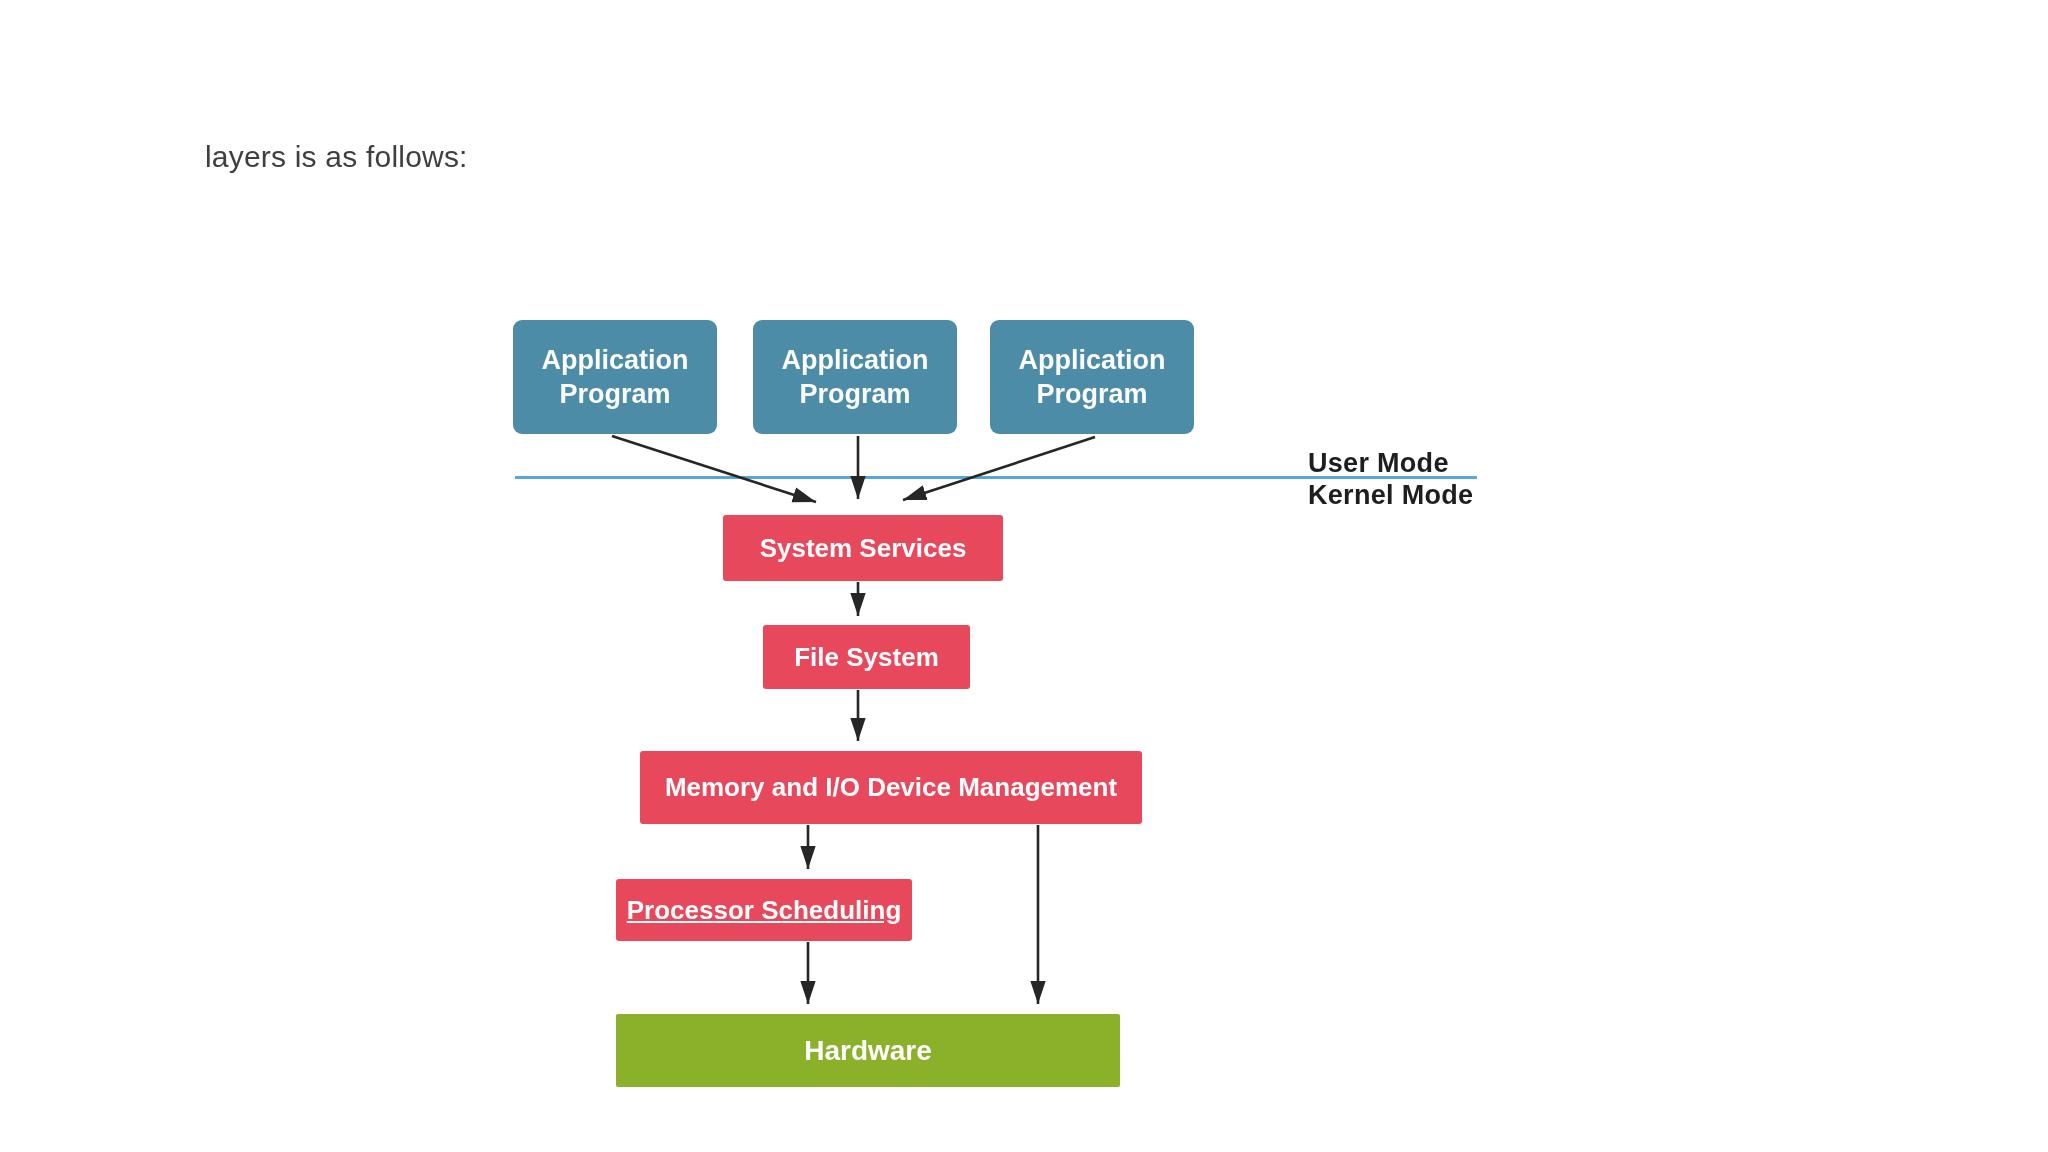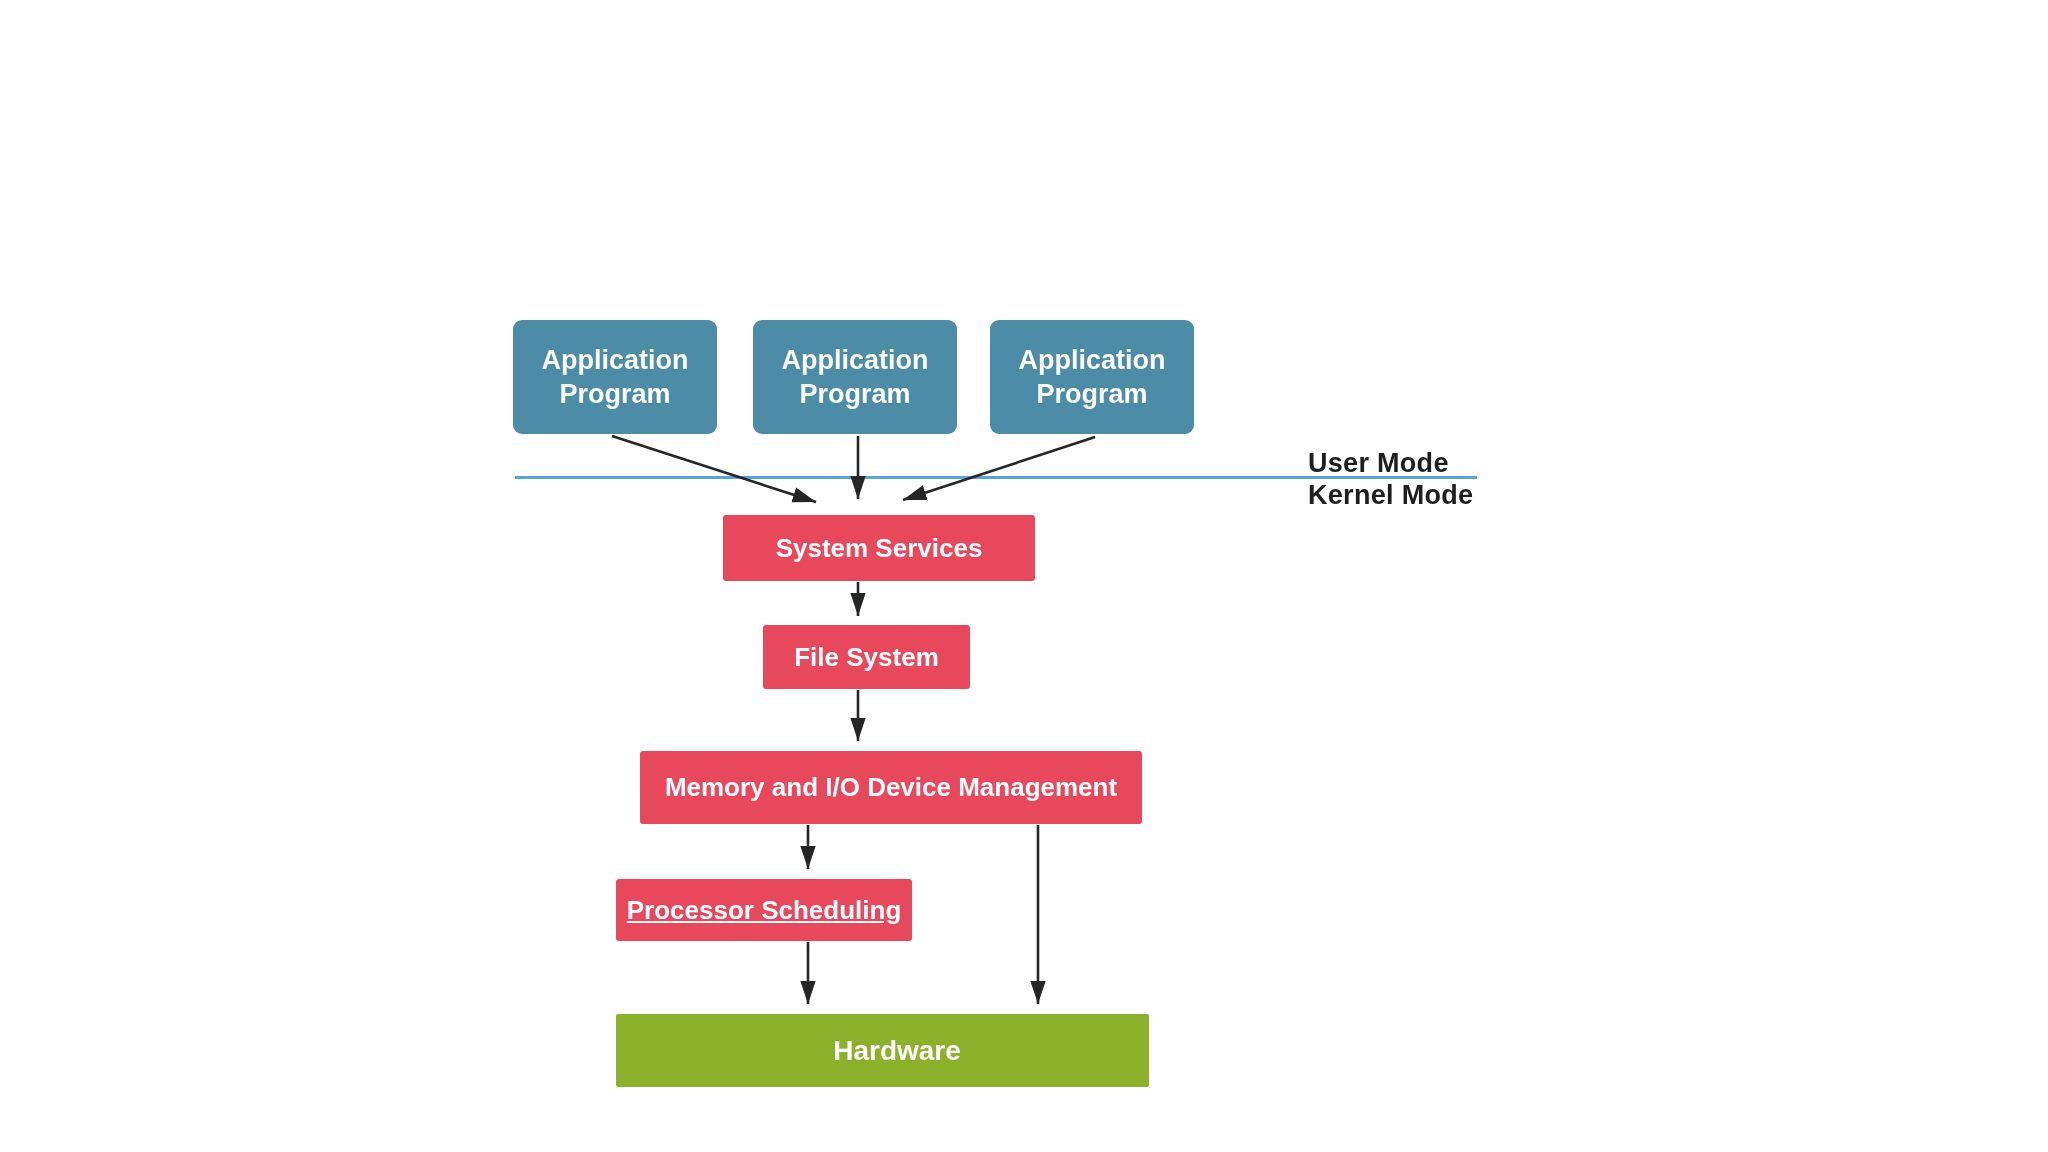--- a/index.html
+++ b/index.html
@@ -28,46 +28,47 @@
   .dbox{
     position:absolute;display:flex;align-items:center;justify-content:center;
     text-align:center;color:var(--box-text);font-weight:700;
   }
   .app-box{
     background:var(--app-box);width:204px;height:114px;top:320px;
     border-radius:9px;font-size:27px;line-height:34px;padding:0 4px;box-sizing:border-box;
   }
   .app-1{left:513px;} .app-2{left:753px;} .app-3{left:990px;}
   .kernel{background:var(--kernel-box);border-radius:3px;font-size:26px;}
-  .system-services{left:723px;top:515px;width:312px;height:66px;}
+  .system-services{left:723px;top:515px;width:280px;height:66px;}
   .file-system{left:763px;top:625px;width:207px;height:64px;}
   .memory-io{left:616px;top:751px;width:502px;height:73px;margin-left:24px;}
   .proc-sched{left:616px;top:879px;width:296px;height:62px;text-decoration:underline;}
   .hardware{
     background:var(--hardware-box);left:616px;top:1014px;width:504px;height:73px;
-    font-size:28px;border-radius:2px;padding-left:29px;
+    font-size:28px;border-radius:2px;
   }
   .mode-line{
     position:absolute;left:515px;top:476px;width:962px;height:3px;
     background:var(--mode-line);
   }
   .mode-label{
     position:absolute;left:1308px;color:var(--mode-text);
     font-size:27px;font-weight:700;letter-spacing:0.3px;
   }
   .user-mode{top:416px;margin-top:32px;}
   .kernel-mode{top:472px;margin-top:8px;}
   .arrow-layer{position:absolute;left:0;top:0;pointer-events:none;}
   .arrow-layer line{stroke:var(--arrow);stroke-width:2.6;}
   .arrow-layer .ah{fill:var(--arrow);}
 </style>
 </head>
 <body>
 
 <div class="paragraph">
+  <div>layers is as follows:</div>
 </div>
 
 <div class="diagram">
 
   <div class="dbox app-box app-1">
     <span>Application Program</span>
   </div>
   <div class="dbox app-box app-2">
     <span>Application Program</span>
   </div>

